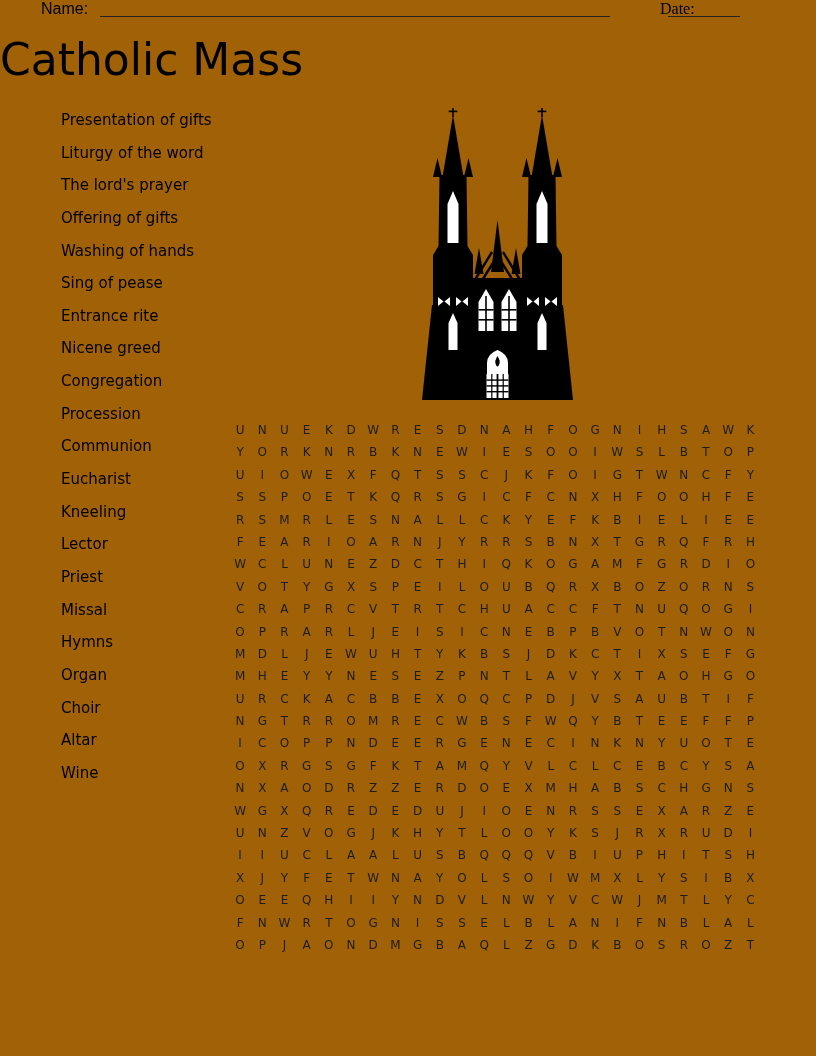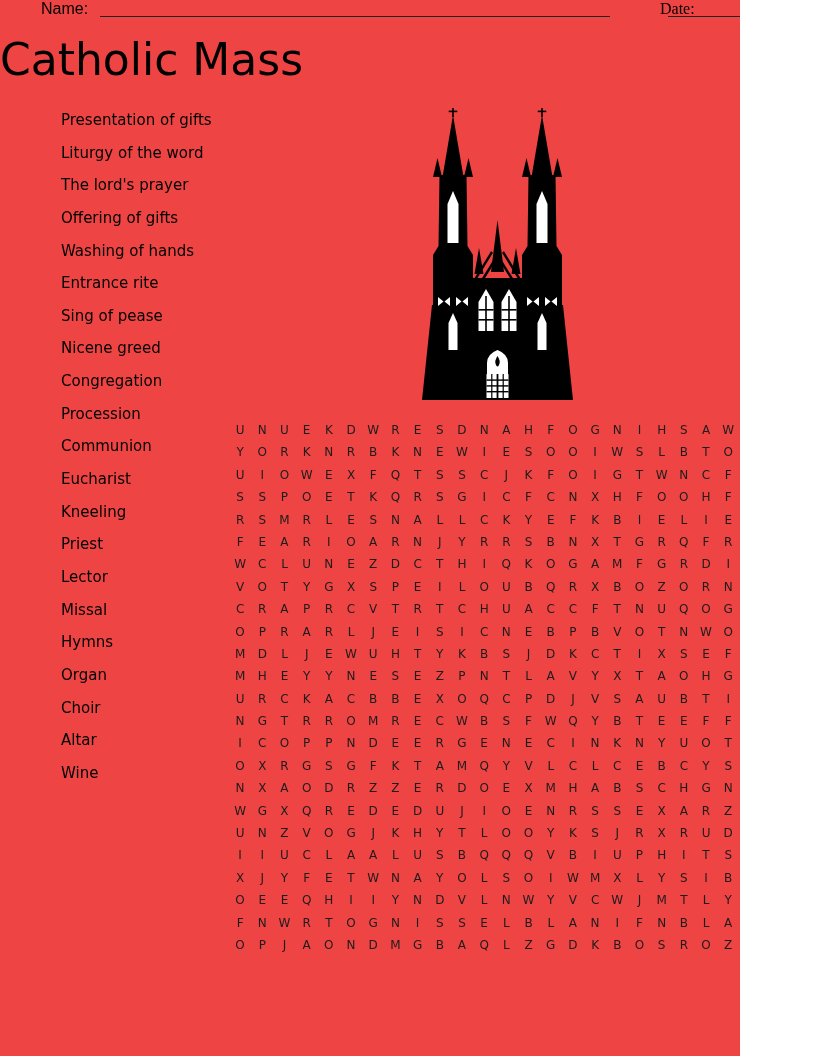--- a/index.html
+++ b/index.html
@@ -1,17 +1,17 @@
 <!DOCTYPE html>
 <html><head>
 <meta charset="utf-8">
 <style>
   html,body { margin:0; padding:0; background:#fff; }
   .page {
-    position:relative; width:740px; height:1056px; background:#ef4444;
+    position:relative; width:816px; height:1056px; background:#a16207;
     font-family:"DejaVu Sans","Liberation Sans",sans-serif; color:#000;
     overflow:hidden;
   }
   
   .name-label {
     position:absolute; left:41px; top:0px; font-family:"Liberation Sans",sans-serif;
     font-size:16px; line-height:18px; color:#000;
   }
   .name-line {
     position:absolute; left:100px; top:16px; width:510px; height:0;
@@ -60,30 +60,30 @@
   <div class="date-line"></div>
 
   <div class="title">Catholic Mass</div>
 
   <div class="word-list">
       <div class="word-item">Presentation of gifts</div>
       <div class="word-item">Liturgy of the word</div>
       <div class="word-item">The lord's prayer</div>
       <div class="word-item">Offering of gifts</div>
       <div class="word-item">Washing of hands</div>
+      <div class="word-item">Sing of pease</div>
       <div class="word-item">Entrance rite</div>
-      <div class="word-item">Sing of pease</div>
       <div class="word-item">Nicene greed</div>
       <div class="word-item">Congregation</div>
       <div class="word-item">Procession</div>
       <div class="word-item">Communion</div>
       <div class="word-item">Eucharist</div>
       <div class="word-item">Kneeling</div>
+      <div class="word-item">Lector</div>
       <div class="word-item">Priest</div>
-      <div class="word-item">Lector</div>
       <div class="word-item">Missal</div>
       <div class="word-item">Hymns</div>
       <div class="word-item">Organ</div>
       <div class="word-item">Choir</div>
       <div class="word-item">Altar</div>
       <div class="word-item">Wine</div>
     </div>
 
   <svg class="cathedral" viewBox="0 0 200 310" xmlns="http://www.w3.org/2000/svg">
     <defs>

